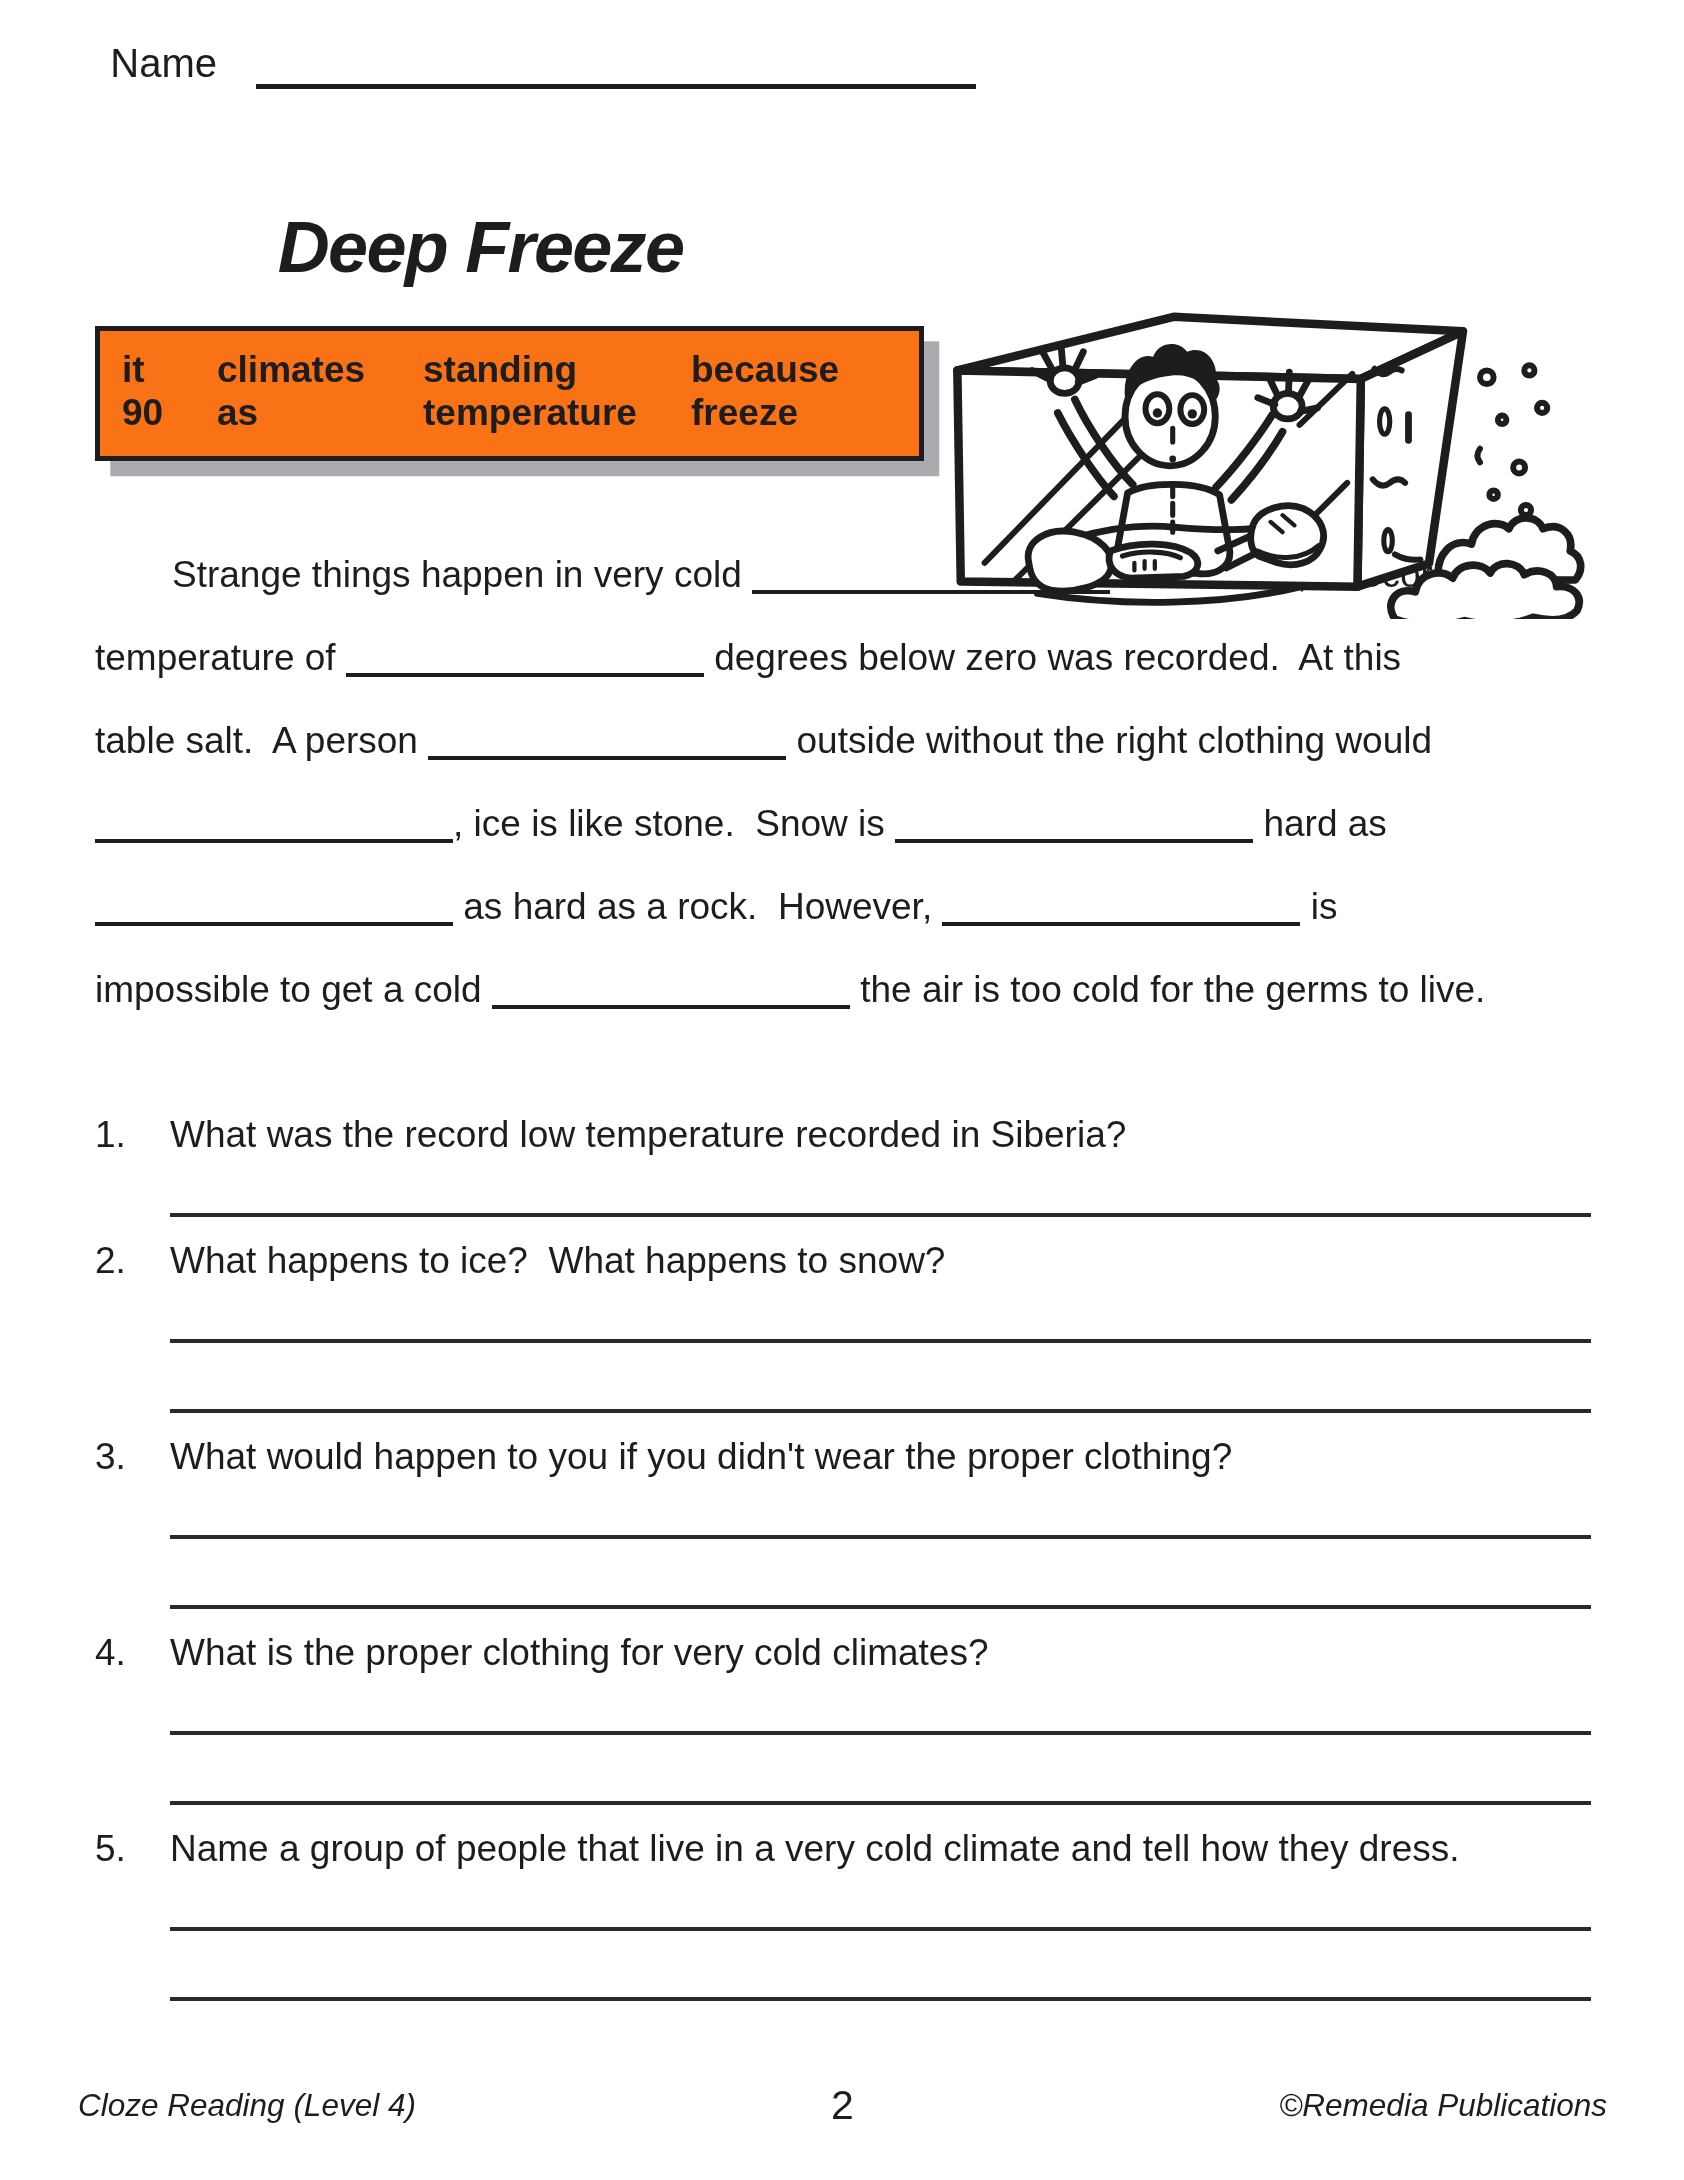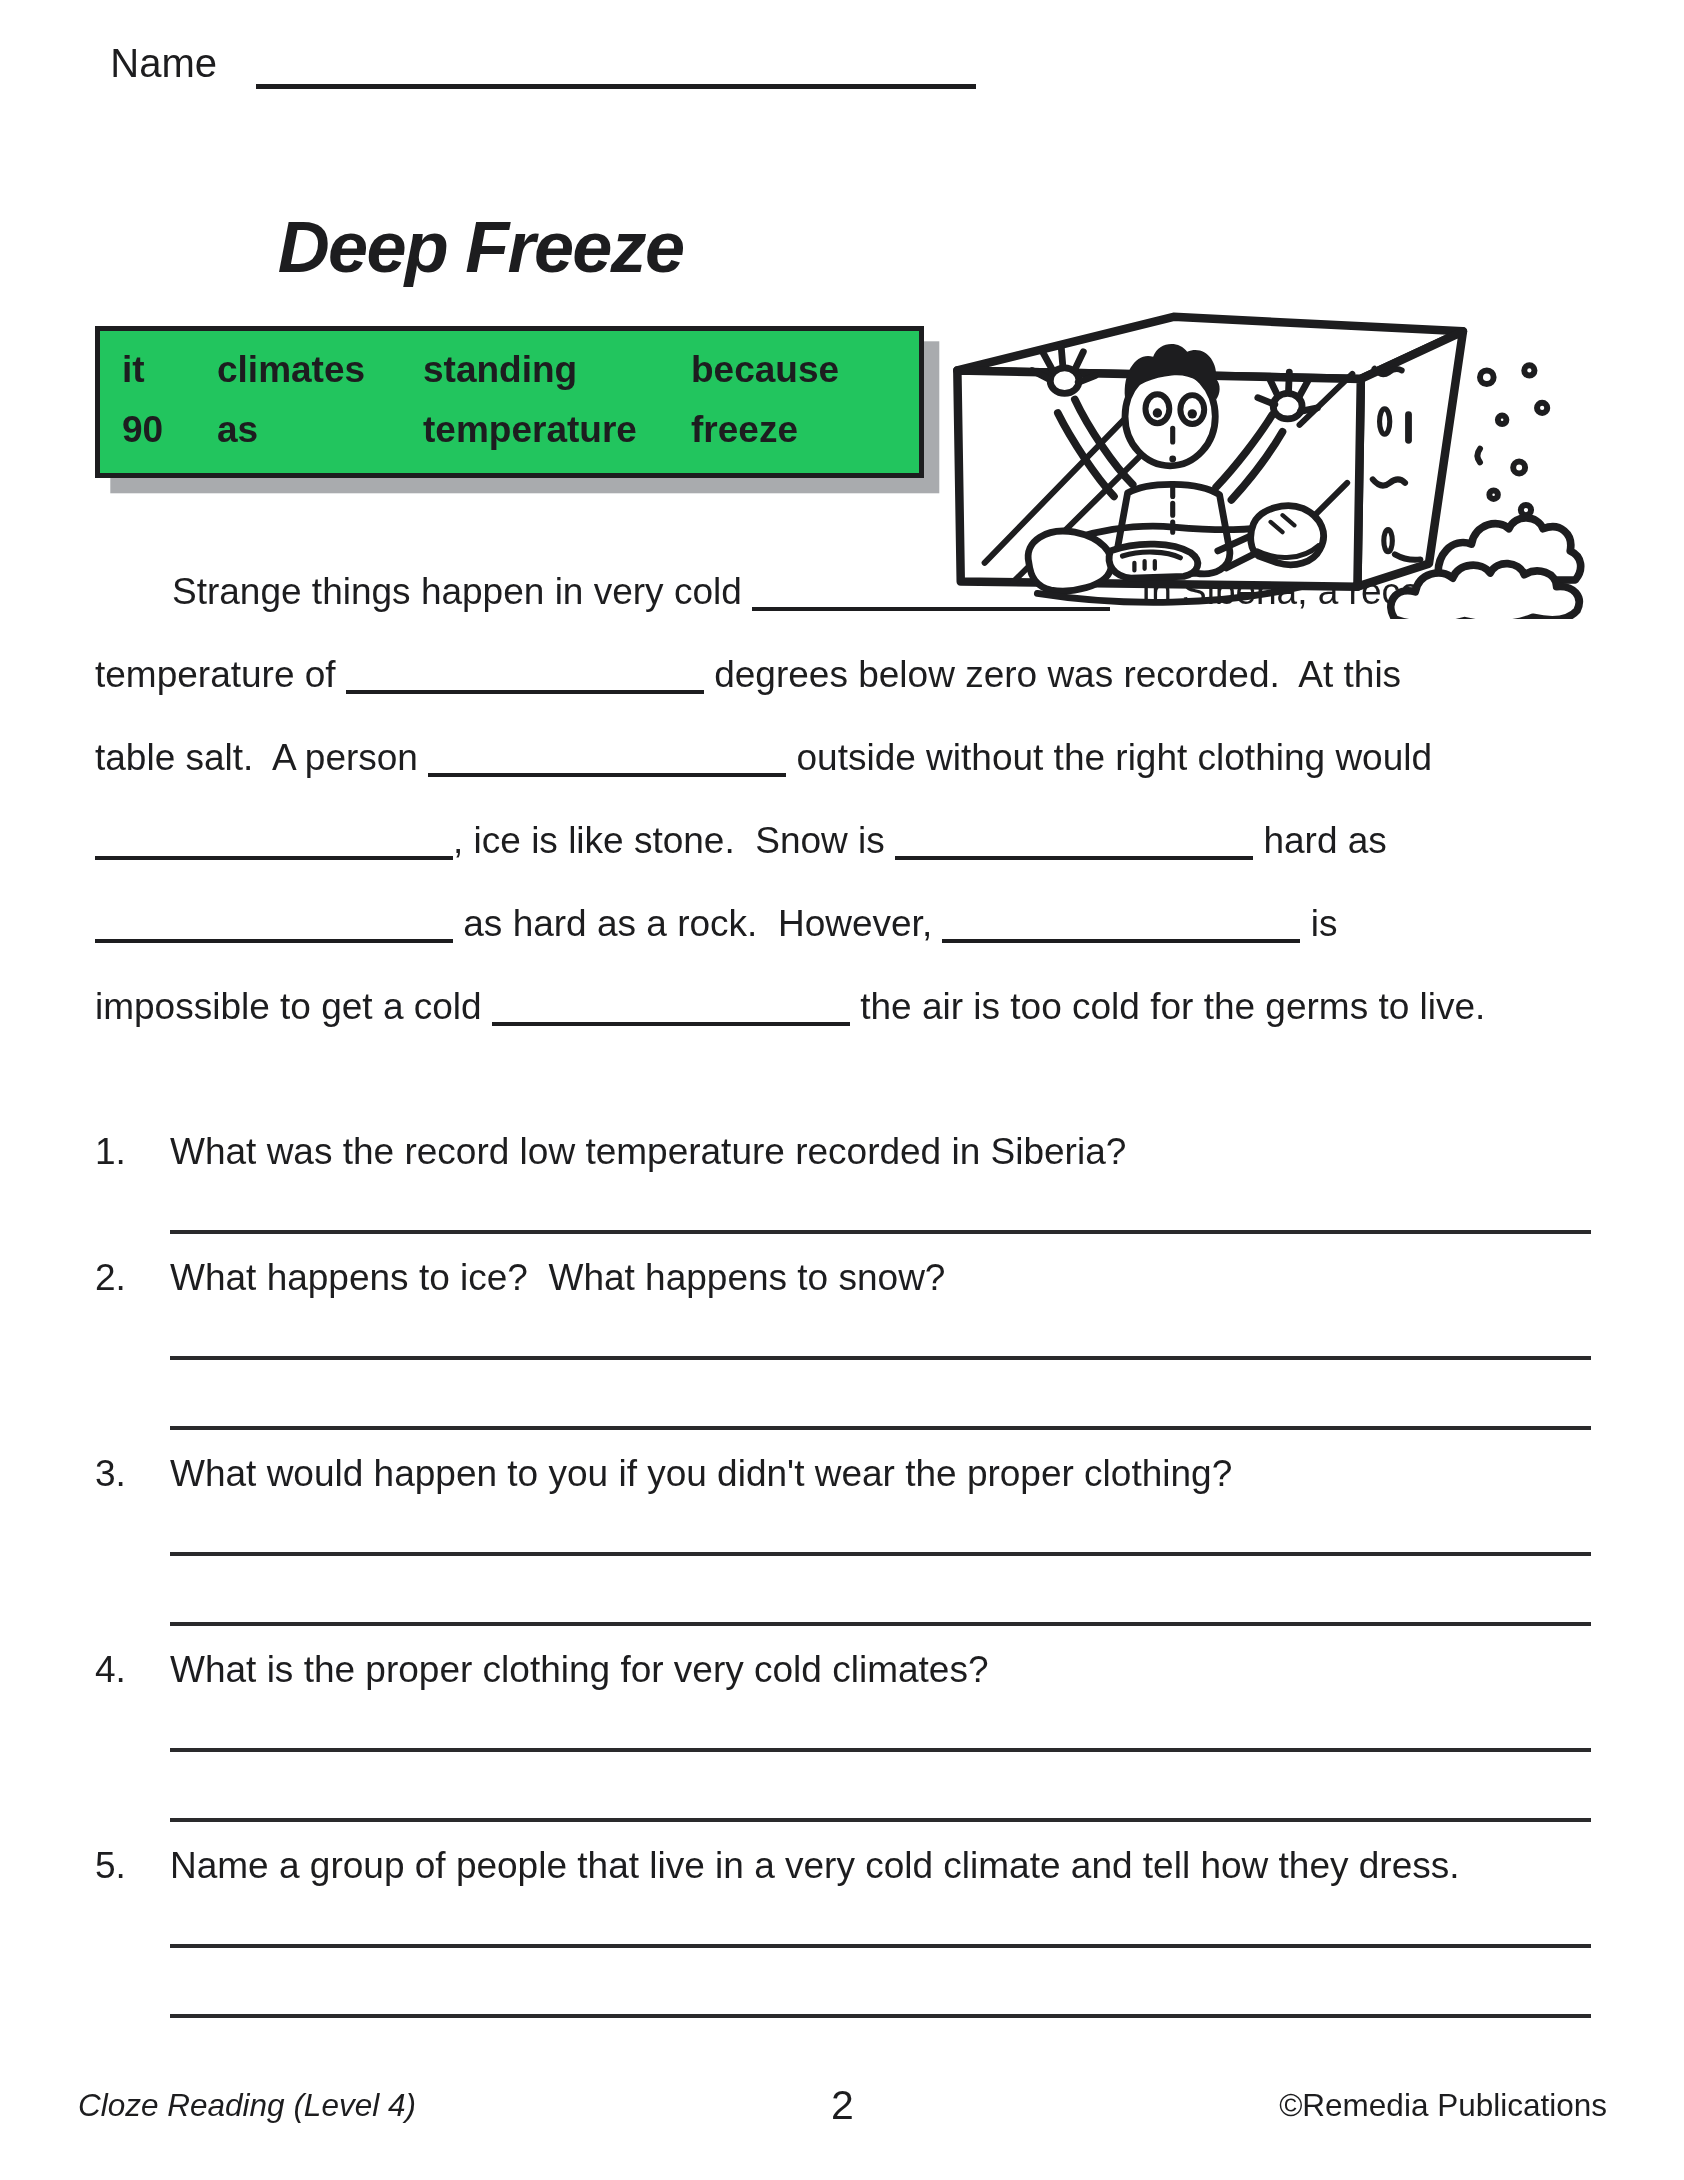--- a/index.html
+++ b/index.html
@@ -26,26 +26,25 @@
     text-align:center;
     font-size:72px; line-height:85px;
     font-weight:bold; font-style:italic;
     letter-spacing:-1.7px;
   }
   .word-bank {
     margin-top:36px;
     width:829px;
     box-sizing:border-box;
     border:5.1px solid #1d1d1f;
-    background:#22c55e;
+    background:#f97316;
     box-shadow:15.3px 15.3px 0 #a9abae;
     padding:17px 8.5px 22px 22px;
     display:grid;
     grid-template-columns:95px 206px 268px auto;
-    row-gap:17px;
     font-size:37px; line-height:43px; font-weight:bold;
   }
   .illustration { position:absolute; top:65px; left:823px; }
   
   .passage { margin-top:72px; font-size:37px; }
   .pline { margin:0; line-height:83px; white-space:pre; }
   .pline.indent { text-indent:77px; }
   .blank {
     display:inline-block;
     width:358px; height:25.6px;
@@ -66,21 +65,21 @@
   .answer-line + .answer-line { height:66px; }
   
   .footer {
     position:absolute; left:0; right:0; bottom:55px;
     padding:0 78px;
     display:flex; align-items:flex-start;
     font-size:31.5px; line-height:41px;margin-top:32px;
   }
   .footer-left { font-style:italic; }
   .footer-center { position:absolute; left:50%; transform:translateX(-50%); font-size:41px; }
-  .footer-right { margin-left:auto; }
+  .footer-right { margin-left:auto;font-style:italic; }
 </style>
 </head>
 <body>
 
 <div class="page">
 
   <div class="name-row">
     <span class="name-label">Name</span>
     <span class="name-line"></span>
   </div>

